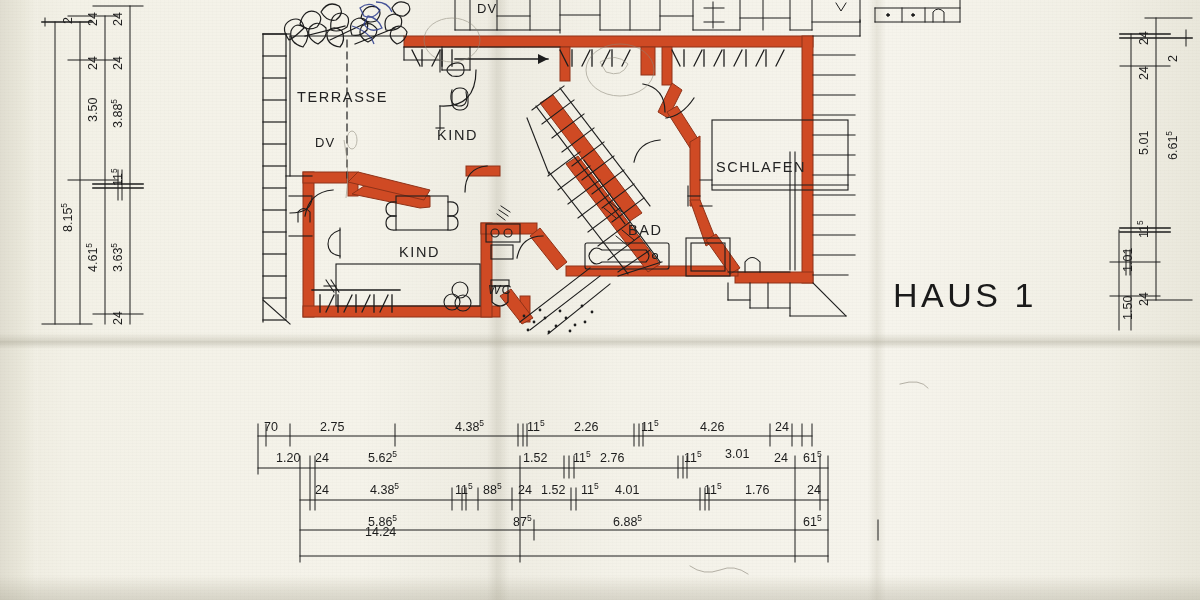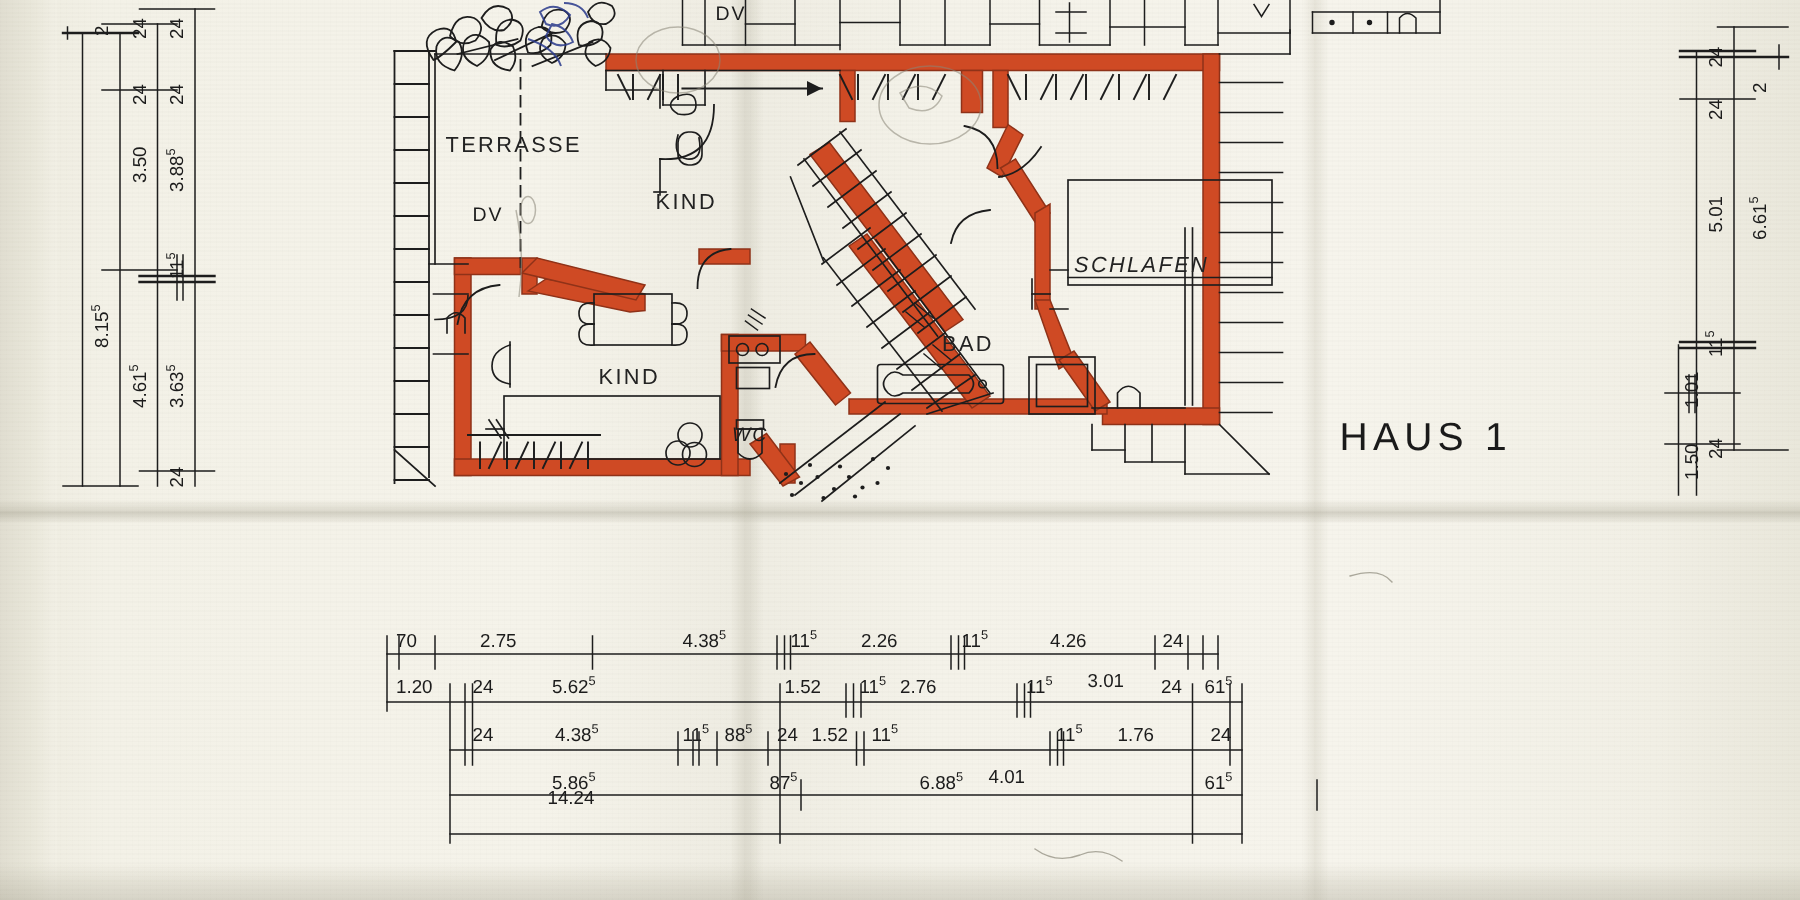--- a/index.html
+++ b/index.html
@@ -39,21 +39,21 @@
   .lbl{
     position:absolute;
     font-family:"Liberation Sans", sans-serif;
     color:#1d1d1d;
     white-space:nowrap;
     letter-spacing:.5px;
     line-height:1;
   }
   .room-lbl{font-size:14.5px;letter-spacing:1.6px;color:#232323;}
   .small-lbl{font-size:13px;letter-spacing:1.2px;}
-  .haus-lbl{font-size:26px;letter-spacing:3.5px;color:#1a1a1a;}
+  .haus-lbl{font-size:34px;letter-spacing:3.5px;color:#1a1a1a;}
 
   .dim{
     position:absolute;
     font-family:"Liberation Sans", sans-serif;
     font-size:12.5px;
     color:#1c1c1c;
     white-space:nowrap;
     line-height:1;
   }
   .dim sup{font-size:8.5px;vertical-align:super;line-height:0;}
@@ -538,21 +538,21 @@
     </g>
   </svg>
 
   <div id="room-labels">
       <div class="lbl room-lbl" style="left: 297px; top: 90px;">TERRASSE</div>
       <div class="lbl small-lbl" style="left: 315px; top: 136px;">DV</div>
       <div class="lbl room-lbl" style="left: 437px; top: 128px;">KIND</div>
       <div class="lbl room-lbl" style="left: 399px; top: 245px;">KIND</div>
       <div class="lbl small-lbl" style="left: 488px; top: 283px; font-style: italic;">WC</div>
       <div class="lbl room-lbl" style="left: 628px; top: 223px;">BAD</div>
-      <div class="lbl room-lbl" style="left: 716px; top: 170px; font-style: italic;">SCHLAFEN</div>
+      <div class="lbl room-lbl" style="left: 716px; top: 160px;">SCHLAFEN</div>
       <div class="lbl small-lbl" style="left: 477px; top: 2px;">DV</div>
     </div>
 
   <div class="lbl haus-lbl" style="left:893px;top:278px;">HAUS  1</div>
 
   <div id="left-dim-layer">
       <div class="dim rot" style="left: 62px; top: 232px;">8.15<sup>5</sup></div>
       <div class="dim rot" style="left: 87px; top: 272px;">4.61<sup>5</sup></div>
       <div class="dim rot" style="left: 87px; top: 122px;">3.50</div>
       <div class="dim rot" style="left: 112px; top: 272px;">3.63<sup>5</sup></div>
@@ -578,38 +578,38 @@
     </div>
   <div id="bottom-dim-layer">
       <div class="dim" style="left: 264px; top: 421px;">70</div>
       <div class="dim" style="left: 320px; top: 421px;">2.75</div>
       <div class="dim" style="left: 455px; top: 421px;">4.38<sup>5</sup></div>
       <div class="dim" style="left: 527px; top: 421px;">11<sup>5</sup></div>
       <div class="dim" style="left: 574px; top: 421px;">2.26</div>
       <div class="dim" style="left: 641px; top: 421px;">11<sup>5</sup></div>
       <div class="dim" style="left: 700px; top: 421px;">4.26</div>
       <div class="dim" style="left: 775px; top: 421px;">24</div>
-      <div class="dim" style="left: 264px; top: 452px;">1.20</div>
+      <div class="dim" style="left: 276px; top: 452px;">1.20</div>
       <div class="dim" style="left: 315px; top: 452px;">24</div>
       <div class="dim" style="left: 368px; top: 452px; text-align: right;">5.62<sup>5</sup></div>
       <div class="dim" style="left: 523px; top: 452px;">1.52</div>
       <div class="dim" style="left: 573px; top: 452px;">11<sup>5</sup></div>
       <div class="dim" style="left: 600px; top: 452px;">2.76</div>
       <div class="dim" style="left: 684px; top: 452px;">11<sup>5</sup></div>
       <div class="dim" style="left: 725px; top: 448px;">3.01</div>
       <div class="dim" style="left: 774px; top: 452px;">24</div>
       <div class="dim" style="left: 803px; top: 452px;">61<sup>5</sup></div>
       <div class="dim" style="left: 315px; top: 484px;">24</div>
       <div class="dim" style="left: 370px; top: 484px;">4.38<sup>5</sup></div>
       <div class="dim" style="left: 455px; top: 484px;">11<sup>5</sup></div>
       <div class="dim" style="left: 483px; top: 484px;">88<sup>5</sup></div>
       <div class="dim" style="left: 518px; top: 484px;">24</div>
       <div class="dim" style="left: 541px; top: 484px;">1.52</div>
       <div class="dim" style="left: 581px; top: 484px;">11<sup>5</sup></div>
-      <div class="dim" style="left: 615px; top: 512px; margin-left: 44px;">4.01</div>
+      <div class="dim" style="left: 615px; top: 484px;">4.01</div>
       <div class="dim" style="left: 704px; top: 484px;">11<sup>5</sup></div>
       <div class="dim" style="left: 745px; top: 484px;">1.76</div>
       <div class="dim" style="left: 807px; top: 484px;">24</div>
       <div class="dim" style="left: 368px; top: 516px;">5.86<sup>5</sup></div>
       <div class="dim" style="left: 513px; top: 516px;">87<sup>5</sup></div>
       <div class="dim" style="left: 613px; top: 516px;">6.88<sup>5</sup></div>
       <div class="dim" style="left: 803px; top: 516px;">61<sup>5</sup></div>
       <div class="dim" style="left: 365px; top: 526px;">14.24</div>
     </div>
 

